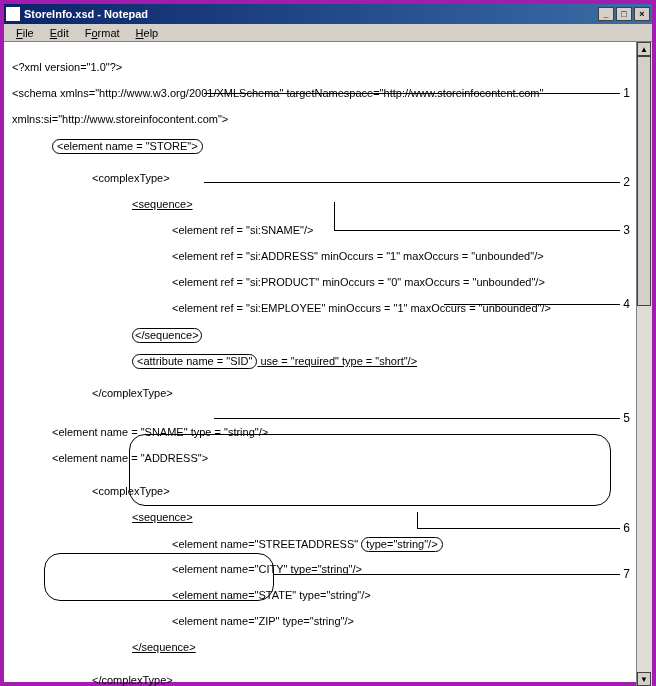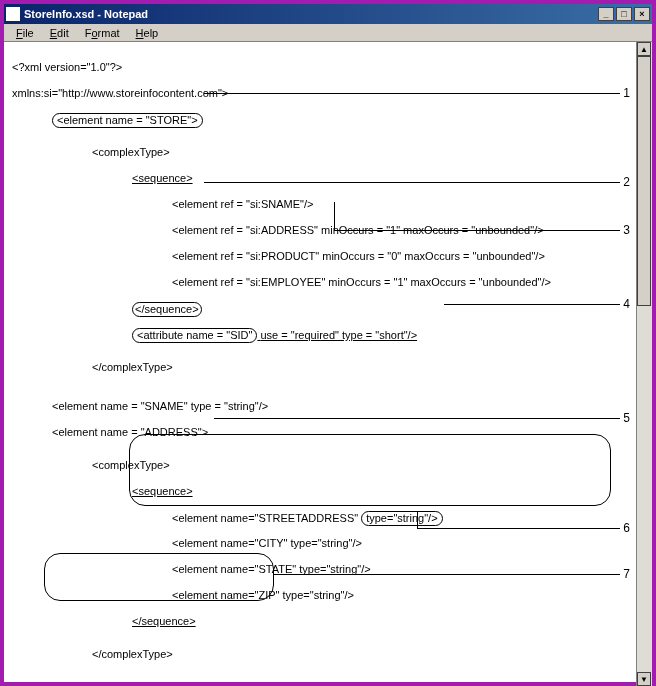--- a/index.html
+++ b/index.html
@@ -148,20 +148,21 @@
     <span class="mitem"><u>F</u><span>ile</span></span>
     <span class="mitem"><u>E</u><span>dit</span></span>
     <span class="mitem">F<u>o</u><span>rmat</span></span>
     <span class="mitem"><u>H</u><span>elp</span></span>
   </div>
 
   <div class="content-area">
 
     <div class="editor">
 <span class="line">&lt;?xml version="1.0"?&gt;</span>
+<span class="line">&lt;schema xmlns="http://www.w3.org/2001/XMLSchema" targetNamespace="http://www.storeinfocontent.com"</span>
 <span class="line">xmlns:si="http://www.storeinfocontent.com"&gt;</span>
 <span class="line in1"><span class="oval">&lt;element name = "STORE"&gt;</span></span>
 <span class="line in2">&lt;complexType&gt;</span>
 <span class="line in3">&lt;sequence&gt;</span>
 <span class="line in4">&lt;element ref = "si:SNAME"/&gt;</span>
 <span class="line in4">&lt;element ref = "si:ADDRESS" minOccurs = "1" maxOccurs = "unbounded"/&gt;</span>
 <span class="line in4">&lt;element ref = "si:PRODUCT" minOccurs = "0" maxOccurs = "unbounded"/&gt;</span>
 <span class="line in4">&lt;element ref = "si:EMPLOYEE" minOccurs = "1" maxOccurs = "unbounded"/&gt;</span>
 <span class="line in3"><span class="oval" style="border-radius:8px;padding:0 2px">&lt;/sequence&gt;</span></span>
 <span class="line in3"><span class="oval">&lt;attribute name = "SID"</span> <span>use = "required" type = "short"/&gt;</span></span>

